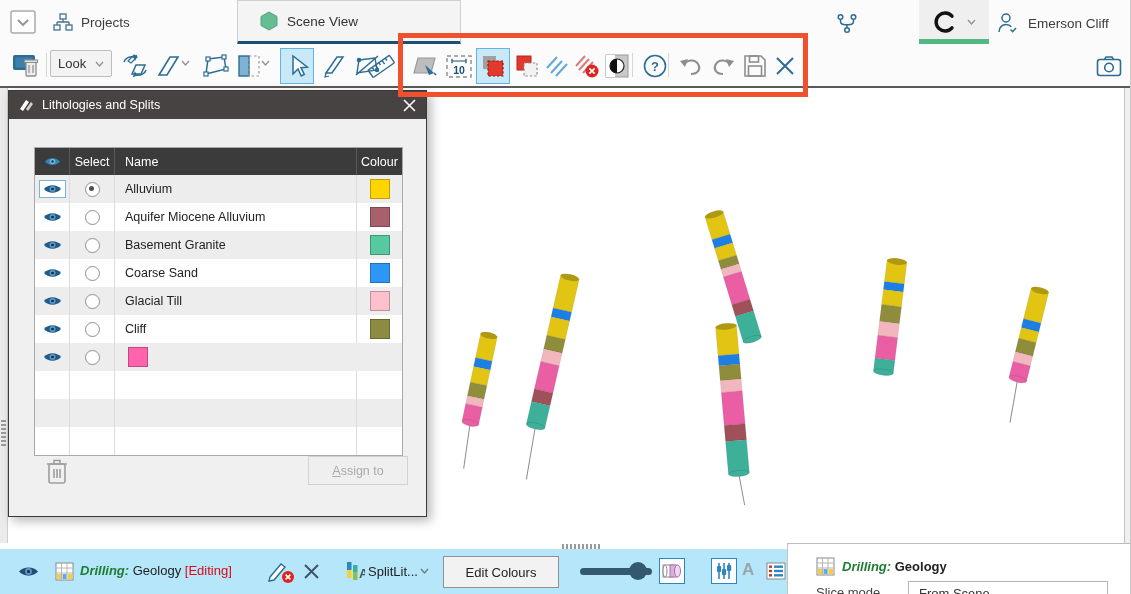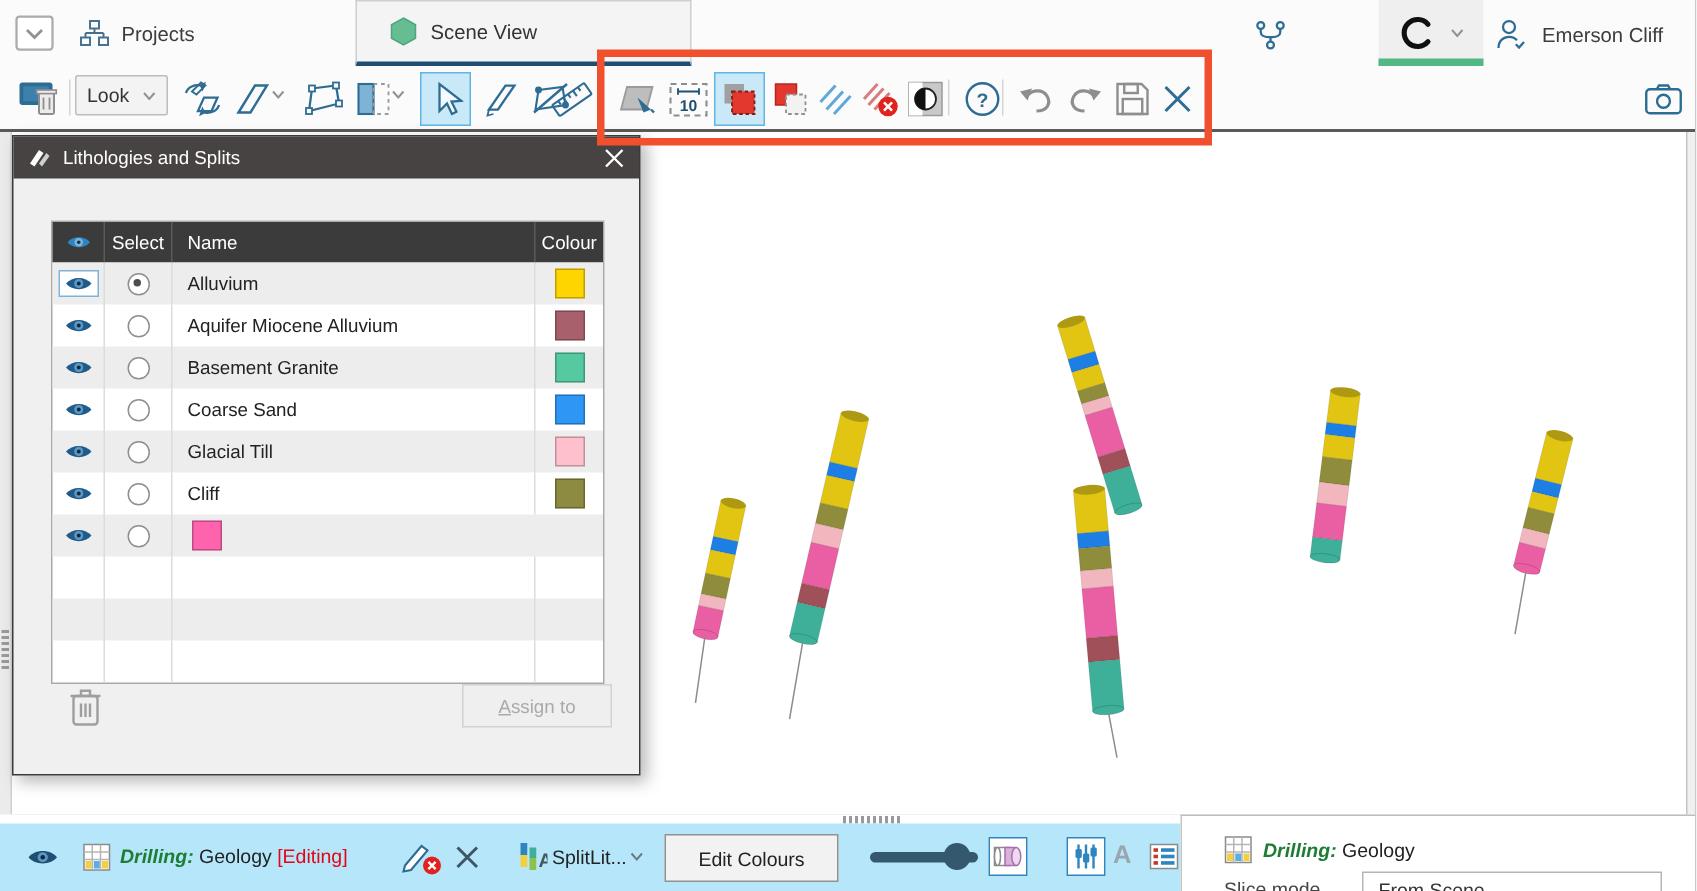--- a/index.html
+++ b/index.html
@@ -665,21 +665,21 @@
 
   <div class="abs props">
     <div class="hdr">
       <svg width="19" height="19">
         <rect x="1" y="1" width="17" height="17" fill="#fff" stroke="#8a8a8a"></rect>
         <path d="M1 6h17M1 11h17M6.5 1v17M12 1v17" stroke="#b5b5b5" stroke-width="1"></path>
         <rect x="2" y="12" width="4" height="5" fill="#f4d03f"></rect>
         <rect x="7.5" y="12" width="4" height="5" fill="#5dade2"></rect>
         <rect x="13" y="12" width="4" height="5" fill="#f4d03f"></rect>
       </svg>
-      <span style="font-weight:normal;">
+      <span style="font-weight:bold;">
         <b>Drilling:</b>
         <span>Geology</span>
       </span>
     </div>
     <div class="fieldlbl">Slice mode</div>
     <div class="field">
       <span>From Scene</span>
     </div>
   </div>
 

